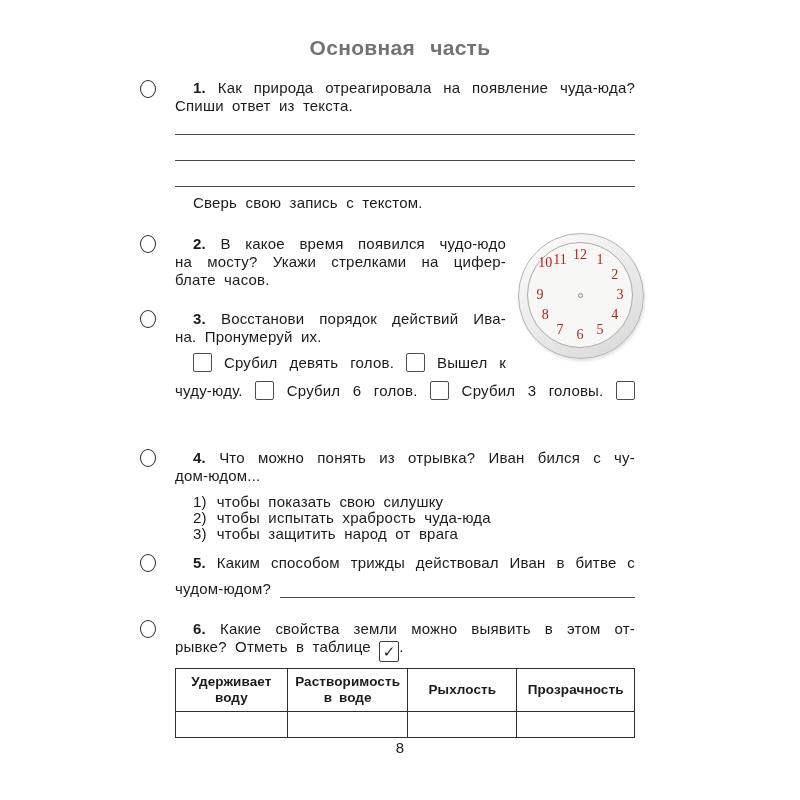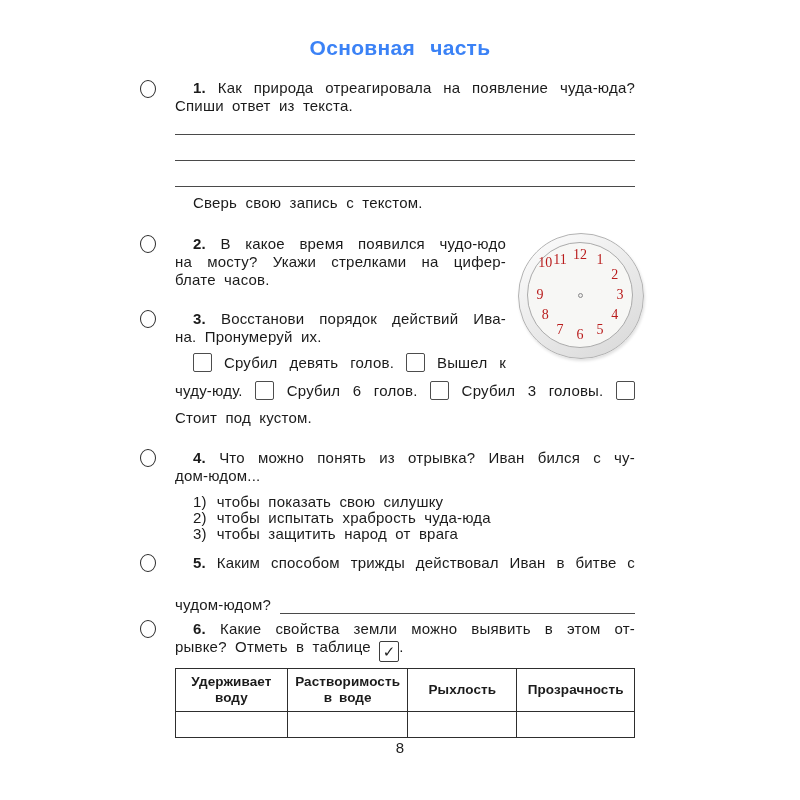--- a/index.html
+++ b/index.html
@@ -4,21 +4,21 @@
 <style>
   html,body{margin:0;padding:0;background:#ffffff;}
   .page{
     position:relative;width:800px;height:800px;background:#ffffff;overflow:hidden;
     font-family:"Liberation Sans", sans-serif;color:#1b1b1b;
   }
   .abs{position:absolute;}
   
   .heading{
     left:0;top:36px;width:800px;text-align:center;
-    font-size:21px;font-weight:bold;word-spacing:9px;letter-spacing:.3px;color:#3b82f6;
+    font-size:21px;font-weight:bold;word-spacing:9px;letter-spacing:.3px;color:#737373;
   }
   
   .task-circle{
     width:16px;height:18px;border:1.7px solid #2b2b2b;border-radius:50%;
     background:transparent;box-sizing:border-box;
   }
   
   .tcol{left:175px;width:460px;}
   .narrow{width:331px;}
   .line{font-size:15px;line-height:18px;letter-spacing:.2px;word-spacing:4px;white-space:nowrap;}
@@ -34,21 +34,21 @@
   .cbrow.just{text-align:justify;text-align-last:justify;}
   .cb{
     display:inline-block;width:19px;height:19px;border:1.6px solid #4d4d4d;border-radius:2px;
     vertical-align:-4px;background:#fff;box-sizing:border-box;
   }
   
   .opt{font-size:15px;line-height:16px;letter-spacing:.2px;word-spacing:4px;white-space:nowrap;padding-left:18px;}
   .opt .onum{display:inline-block;margin-right:10px;}
   
   .fillrow{display:flex;align-items:flex-end;}
-  .fillrow .line{flex:0 0 auto;margin-top:16px;}
+  .fillrow .line{flex:0 0 auto;}
   .fill-blank{flex:1 1 auto;border-bottom:1.8px solid #4a4a4a;height:16px;margin-left:9px;}
   
   .cb-checked{
     display:inline-block;width:20px;height:21px;border:1.6px solid #3d3d3d;border-radius:2px;
     vertical-align:-5px;text-align:center;line-height:19px;font-size:15px;color:#222;
     box-sizing:border-box;text-indent:0;
   }
   
   .clock{left:518px;top:233px;width:124px;height:124px;border-radius:50%;
     border:1px solid #b3b3b3;background:linear-gradient(145deg,#fafafa 10%,#d9d9d9 95%);
@@ -115,21 +115,20 @@
         <span class="clock-num" style="left: 32px; top: 17.359px;">11</span>
       </div>
   </div>
 
   <div class="abs tcol narrow" style="top:310px;">
     <div class="line jline indent"><span class="qnum">3.</span> <span>Восстанови порядок действий Ива-</span></div>
     <div class="line lline">на. Пронумеруй их.</div>
   </div>
   <div class="abs tcol narrow cbrow just pad-indent" style="top:351px;"><span class="cb"></span> <span>Срубил девять голов.</span> <span class="cb"></span> <span>Вышел к</span></div>
   <div class="abs tcol cbrow just" style="top:379px;"><span>чуду-юду.</span> <span class="cb"></span> <span>Срубил 6 голов.</span> <span class="cb"></span> <span>Срубил 3 головы.</span> <span class="cb"></span></div>
-  <div class="abs tcol cbrow" style="top:406px;">Стоит под кустом.</div>
 
   <div class="abs tcol" style="top:449px;">
     <div class="line jline indent"><span class="qnum">4.</span> <span>Что можно понять из отрывка? Иван бился с чу-</span></div>
     <div class="line lline">дом-юдом...</div>
     <div class="opt" style="margin-top:9px;"><span class="onum">1)</span><span>чтобы показать свою силушку</span></div>
     <div class="opt"><span class="onum">2)</span><span>чтобы испытать храбрость чуда-юда</span></div>
     <div class="opt"><span class="onum">3)</span><span>чтобы защитить народ от врага</span></div>
   </div>
 
   <div class="abs tcol" style="top:554px;">

